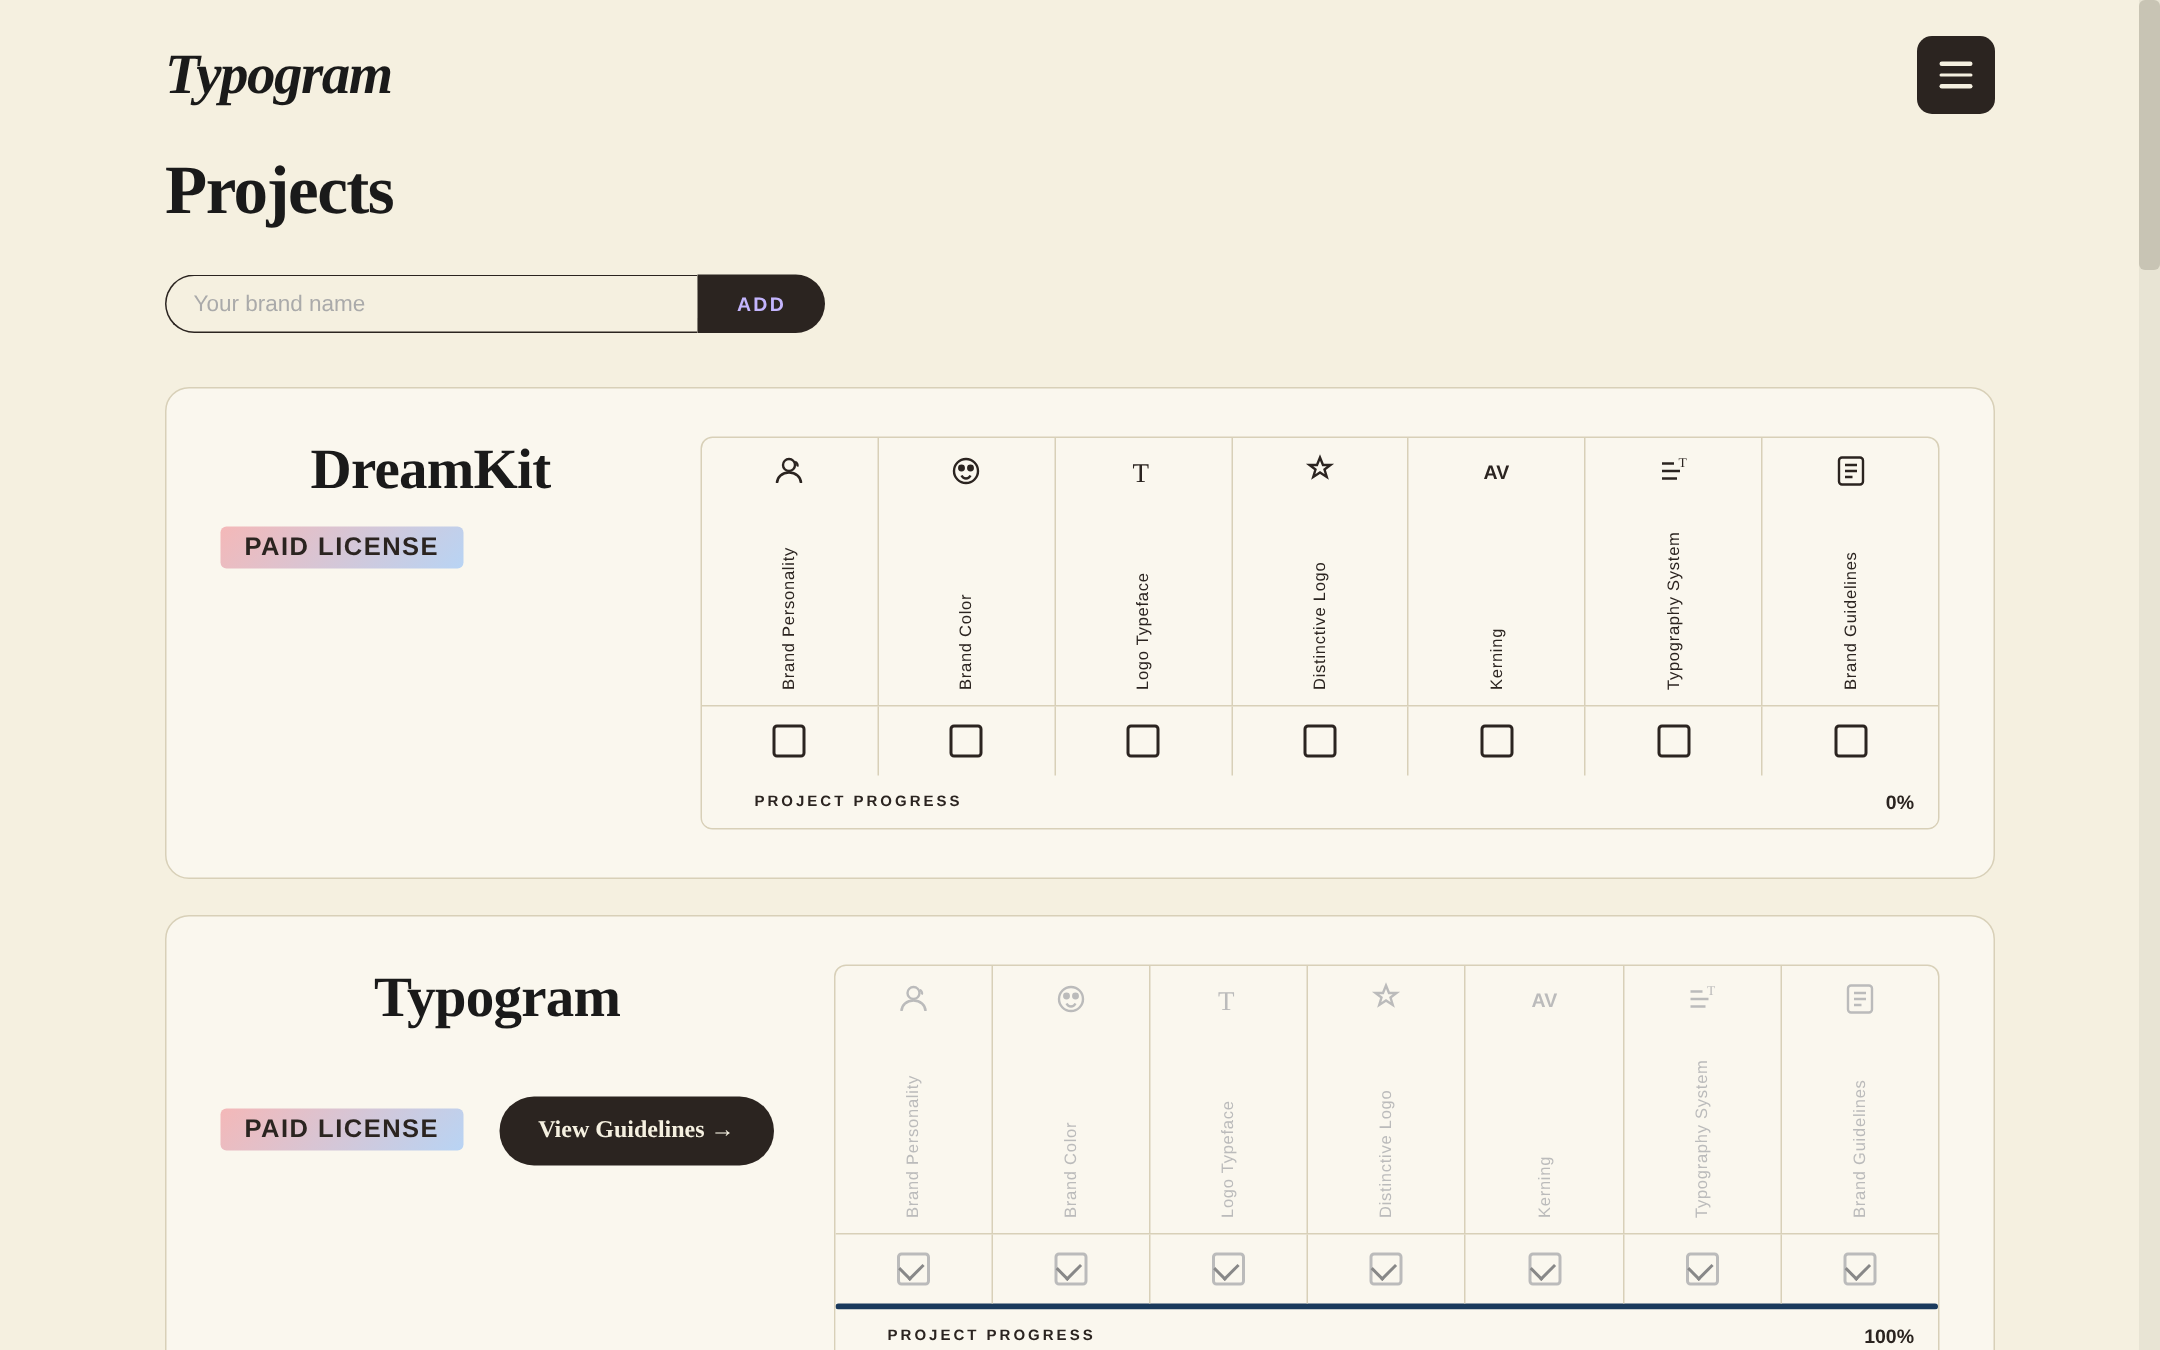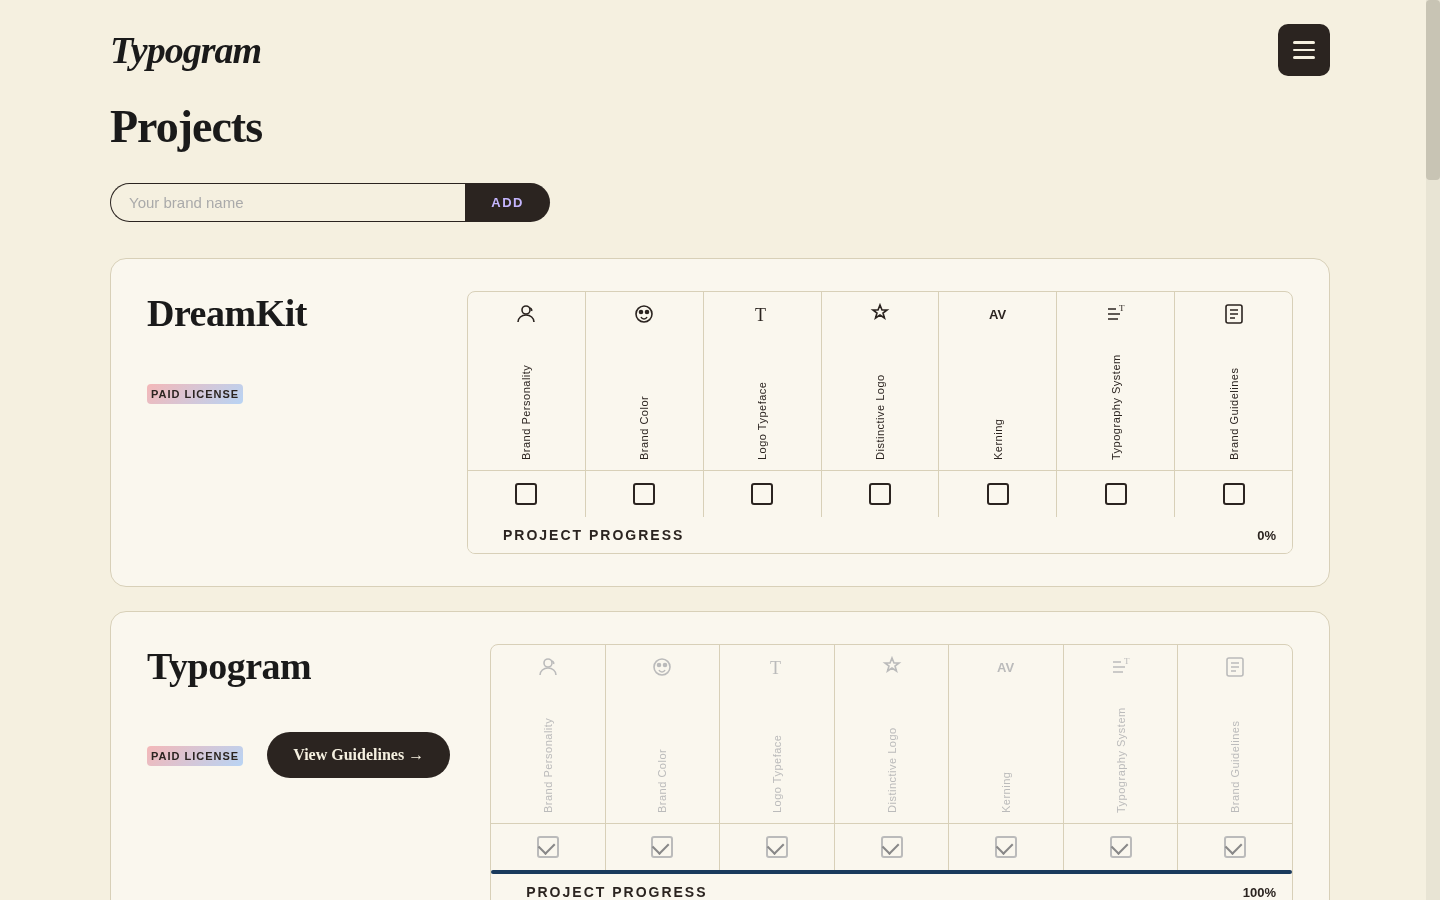--- a/index.html
+++ b/index.html
@@ -131,31 +131,31 @@
       min-width: 280px;
     }
 
     .project-name {
       font-family: Georgia, serif;
       font-size: 38px;
       font-weight: 800;
       color: #1a1a1a;
       margin-bottom: 16px;
       letter-spacing: -0.5px;
+      text-align: center;
     }
 
     .license-badge {
       display: inline-block;
-      padding: 4px 4px;
+      padding: 4px 16px;
       border-radius: 4px;
-      font-size: 11px;
+      font-size: 17px;
       font-weight: 700;
       letter-spacing: 1px;
       font-family: sans-serif;
-      margin-top: 33px;
     }
 
     .license-badge.paid {
       background: linear-gradient(135deg, #f4b8b8 0%, #b8d4f4 100%);
       color: #2b2420;
     }
 
     .view-guidelines-btn {
       display: inline-flex;
       align-items: center;
@@ -270,21 +270,21 @@
 
     .progress-footer {
       display: flex;
       justify-content: space-between;
       align-items: center;
       padding: 10px 16px;
       background: #faf7ee;
     }
 
     .progress-label {
-      font-size: 14px;
+      font-size: 10px;
       font-weight: 700;
       letter-spacing: 2px;
       color: #2b2420;
       font-family: sans-serif;
       padding-left: 19px;
     }
 
     .progress-value {
       font-size: 13px;
       font-weight: 700;

